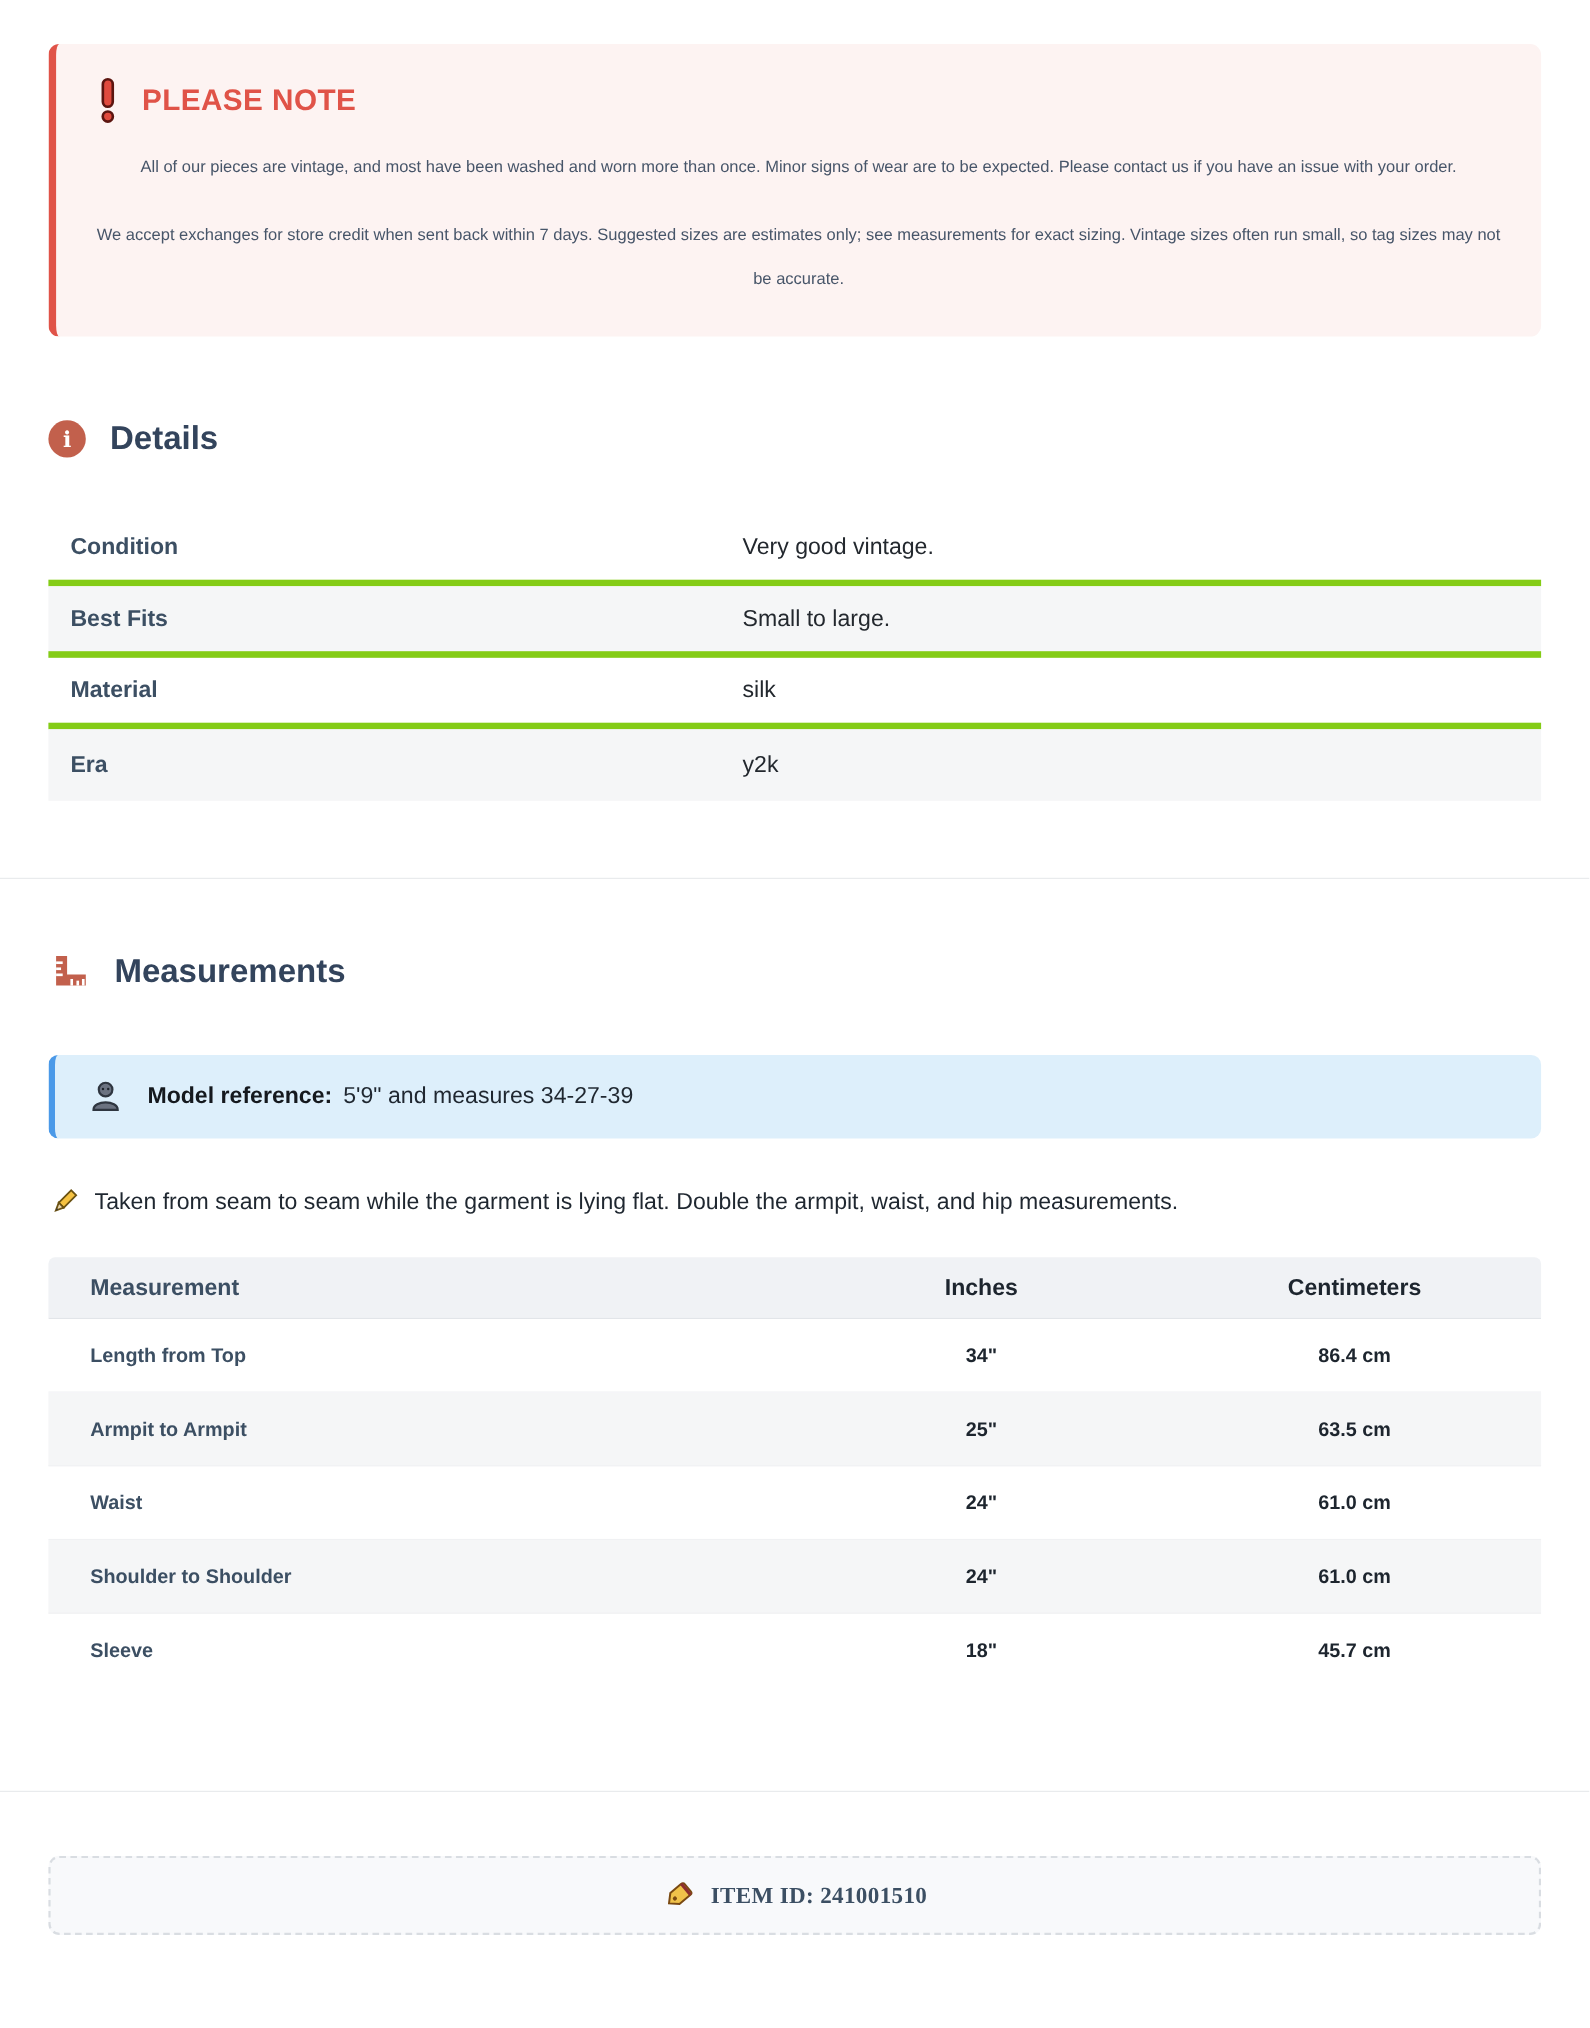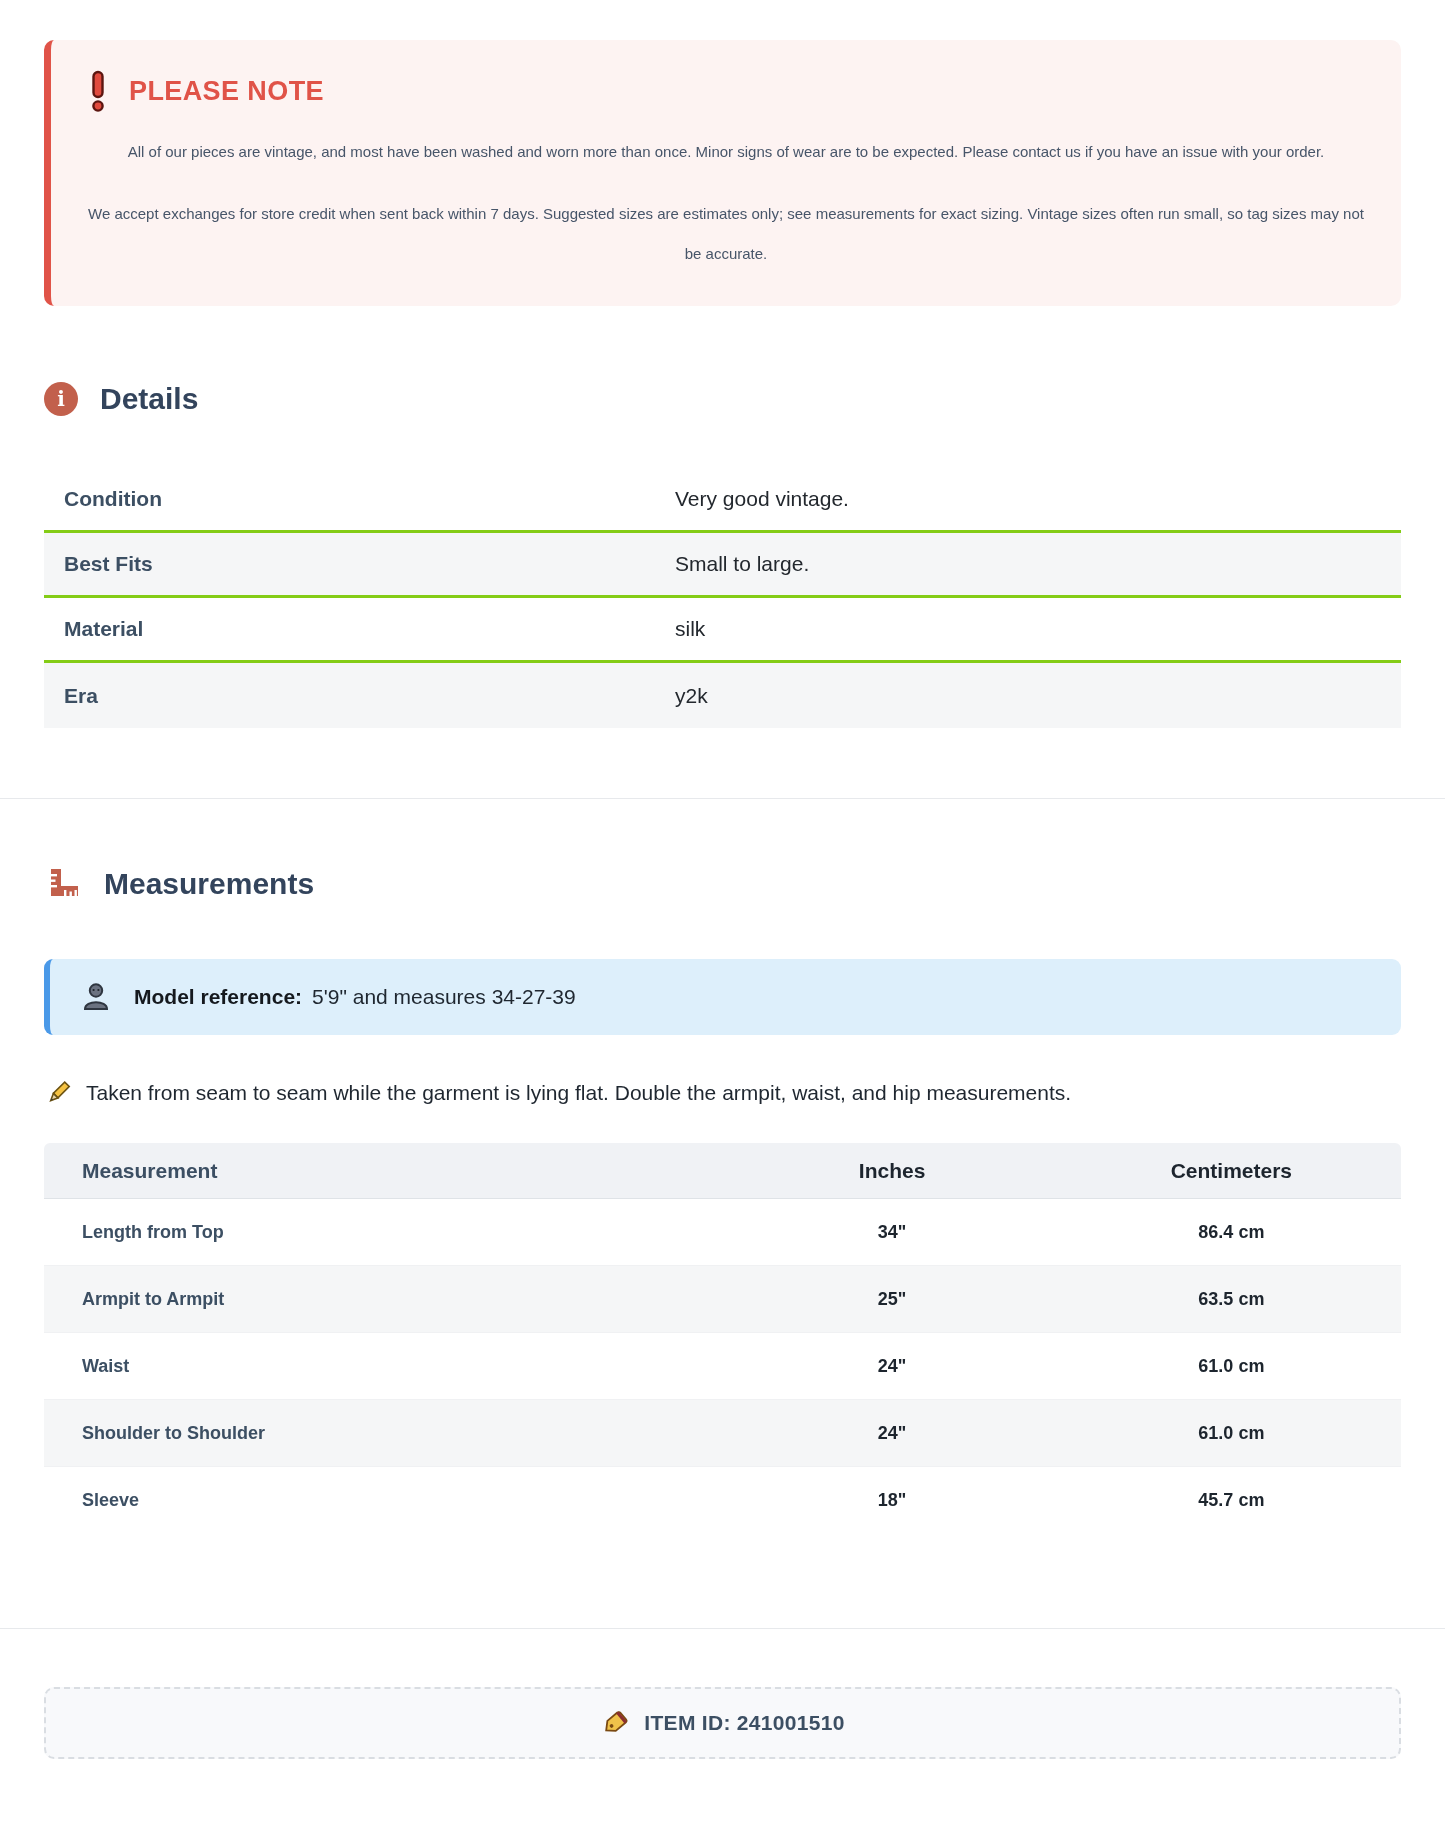--- a/index.html
+++ b/index.html
@@ -38,21 +38,21 @@
   .info-badge {
     width: 34px; height: 34px; border-radius: 50%;
     background: #c2604c; color: #ffffff;
     display: flex; align-items: center; justify-content: center;
     font-size: 20px; font-weight: 700; font-family: "DejaVu Serif", serif;
   }
 
   
   .details-section { margin-top: 76px; }
   .kv-table { margin-top: 52px; }
-  .kv-row { display: flex; align-items: center; min-height: 65px; border-bottom: 3px solid #84cc16; }
+  .kv-row { display: flex; align-items: center; min-height: 65px; border-bottom: 6px solid #84cc16; }
   .kv-row:nth-child(even) { background: #f5f6f7; }
   .kv-row:last-child { border-bottom: none; }
   .kv-label { width: 46.5%; padding-left: 20px; font-size: 21px; font-weight: 600; color: #3c4f63; }
   .kv-value { font-size: 21px; color: #23282e; }
 
   .divider { border: none; border-top: 1px solid #e7e9ec; margin: 70px -44px 0; }
 
   
   .measure-section { margin-top: 66px; }
   .model-box {
@@ -95,21 +95,21 @@
 
   
   .footer-divider { border: none; border-top: 1px solid #e7e9ec; margin: 94px -44px 0; }
   .item-box {
     margin-top: 58px;
     border: 2px dashed #d9dde2;
     border-radius: 10px;
     background: #f8f9fb;
     min-height: 72px;
     display: flex; align-items: center; justify-content: center; gap: 14px;
-    font-size: 21px; font-weight: 600; color: #3c4f63; letter-spacing: 0.3px;
+    font-size: 21px; font-weight: 600; color: #3c4f63; letter-spacing: 0.3px; font-family: Liberation Serif, serif;
   }
 
   .icon { display: inline-flex; align-items: center; justify-content: center; flex: 0 0 auto; }
 </style>
 </head>
 <body>
 
 <div class="page">
 
   <section class="notice">

